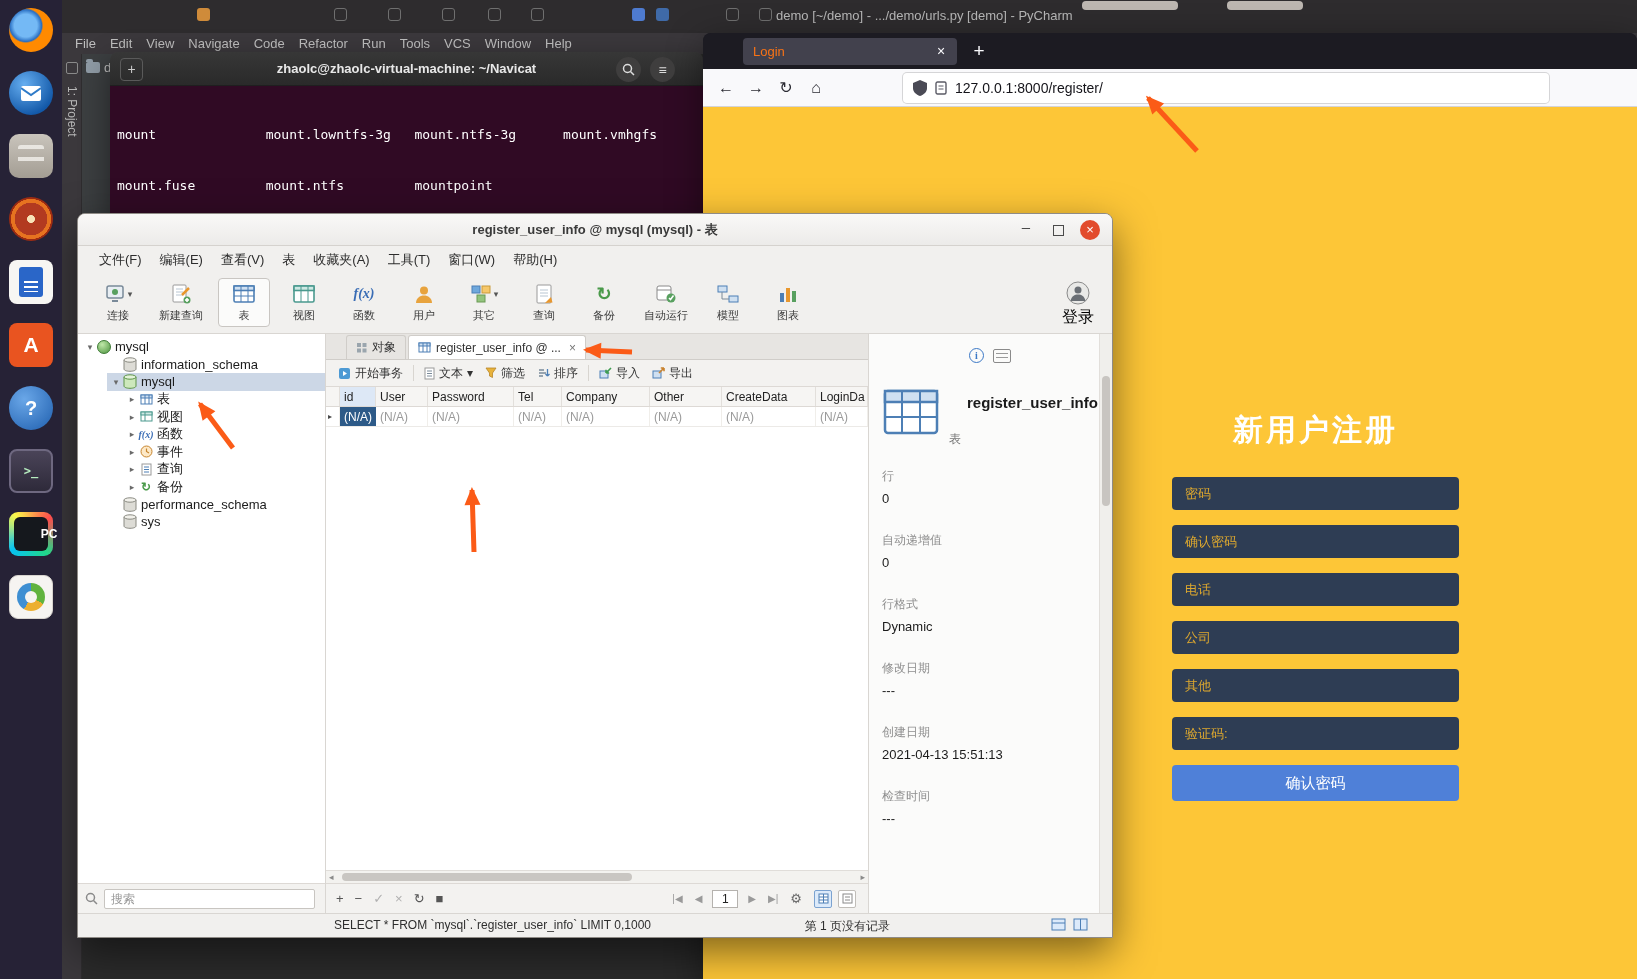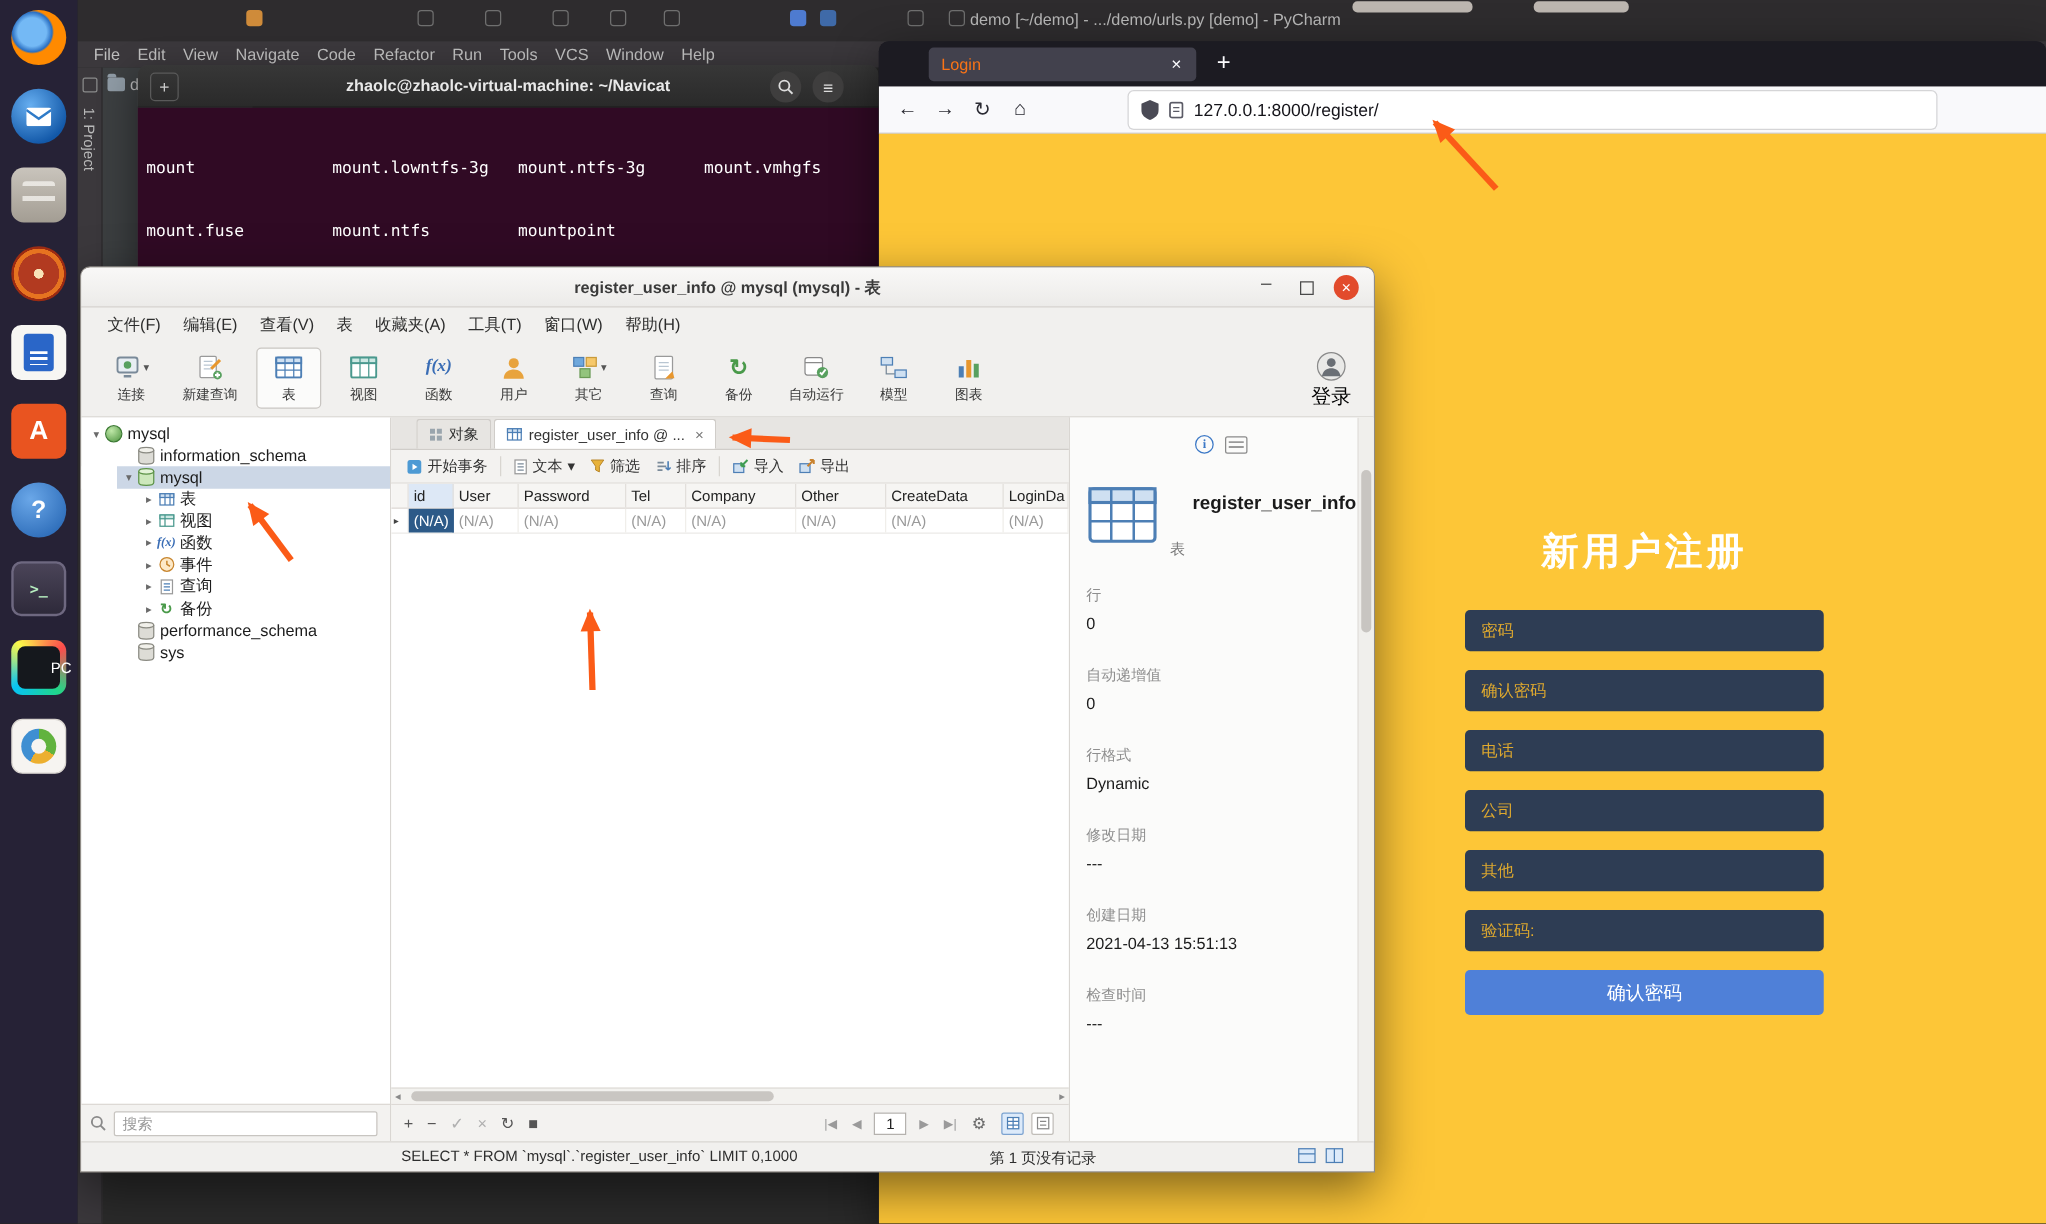--- a/index.html
+++ b/index.html
@@ -21,21 +21,21 @@
   .di-writer { border-radius:8px; background:#f7f6f3; }
   .di-writer .doc { position:absolute; inset:7px 10px; background:#2a66c8; border-radius:3px; }
   .di-writer .doclines { position:absolute; left:15px; right:15px; bottom:12px; height:11px;
                          background: repeating-linear-gradient(#ffffff 0 2px, transparent 2px 5px); }
   .di-software { border-radius:8px; background:#e95420; }
   .di-help { border-radius:50%; background: radial-gradient(circle at 35% 30%, #6aa7e8, #1f5fae); }
   .di-terminal { border-radius:8px; background: linear-gradient(#4a4458, #2e2a3a); border:2px solid #6e6880; }
   .di-terminal .prompt { color:#b7eec0; font-family:"DejaVu Sans Mono",monospace; font-size:12px; font-weight:bold; }
   .di-pycharm { border-radius:9px; background: conic-gradient(from 140deg, #21d789, #07c3f2, #fcf84a, #fc4c4c, #21d789); }
   .di-pycharm .pcinner { position:absolute; inset:5px; background:#15181d; border-radius:6px; display:flex; align-items:center; justify-content:center; }
-  .di-pycharm .pcinner span { color:#fff; font-size:12px; font-weight:normal;padding-left:36px; }
+  .di-pycharm .pcinner span { color:#fff; font-size:12px; font-weight:bold;padding-left:36px; }
   .di-navicat { border-radius:9px; background:#f6f4f1; border:1px solid #d8d4cf; }
   .di-navicat .nvring { position:relative; width:28px; height:28px; border-radius:50%;
                         background: conic-gradient(#61b33e 0 120deg, #ecaf30 120deg 210deg, #3f8fd2 210deg 360deg); }
   .di-navicat .nvring::after { content:""; position:absolute; inset:8px; border-radius:50%; background:#f6f4f1; }
 
   
   .pycharm { position:absolute; left:62px; top:0; width:1575px; height:979px; background:#2b2b2b; }
   .pc-titlebar { position:absolute; left:0; top:0; width:100%; height:33px; background:#2e2c2e; }
   .pc-title { position:absolute; left:714px; top:8px; font-size:13px; color:#b8b8b8; white-space:nowrap; }
   .pt-ic { position:absolute; top:8px; width:13px; height:13px; border-radius:3px; }
@@ -78,30 +78,30 @@
   .ff-tab-close { color:#fbfbfe; font-size:14px; width:20px; height:20px; line-height:19px; text-align:center; border-radius:4px; }
   .ff-newtab { position:absolute; left:262px; top:5px; width:28px; height:27px; color:#fbfbfe; font-size:19px;
                text-align:center; line-height:25px; border-radius:4px; }
   .ff-navbar { height:38px; background:#f9f9fb; display:flex; align-items:center; padding:0 8px; border-bottom:1px solid #d4d4d8; }
   .ff-navbtn { width:30px; height:30px; border-radius:4px; display:flex; align-items:center; justify-content:center;
                font-size:16px; color:#2b2b33; flex:0 0 auto; }
   .ff-urlbar { margin-left:72px; width:646px; height:30px; background:#ffffff; border-radius:4px; display:flex;
                align-items:center; padding:0 10px; gap:8px; box-shadow:0 0 0 1px rgba(0,0,0,.14); flex:0 0 auto; }
   .ff-url { border:none; outline:none; flex:1; font-size:14px; color:#15141a; font-family:"Liberation Sans",sans-serif; background:transparent; }
   .ff-content { position:absolute; top:74px; left:0; right:0; bottom:0; background:#fdc637; }
-  .reg-form { position:absolute; left:469px; top:314px; width:287px; display:flex; flex-direction:column; }
+  .reg-form { position:absolute; left:469px; top:303px; width:287px; display:flex; flex-direction:column; }
   .reg-title { color:#ffffff; font-size:30px; font-weight:bold; text-align:center; letter-spacing:3px; margin-bottom:26px; }
   .reg-field { height:33px; background:#2e3d54; border:none; outline:none; border-radius:4px; color:#dfa92e; font-size:13px;
                padding-left:13px; margin-bottom:15px; font-family:"Liberation Sans",sans-serif; }
   .reg-field::placeholder { color:#dfa92e; opacity:1; }
   .reg-submit { height:36px; background:#4f80d8; border:none; border-radius:4px; color:#ffffff; font-size:15px;
                 font-family:"Liberation Sans",sans-serif; }
 
   
-  .navicat { position:absolute; left:64px; top:213px; width:1036px; height:725px; z-index:20; background:#f1f0ee;
+  .navicat { position:absolute; left:77px; top:213px; width:1036px; height:725px; z-index:20; background:#f1f0ee;
              border:1px solid #8f8b86; border-radius:8px 8px 0 0; box-shadow:0 14px 40px rgba(0,0,0,.5); overflow:hidden; }
   .nv-titlebar { height:32px; background:linear-gradient(#f9f8f7,#ecebe9); border-bottom:1px solid #d5d2ce; position:relative; }
   .nv-title { text-align:center; line-height:31px; font-size:13px; font-weight:bold; color:#3a3a3a; }
   .nv-min { position:absolute; right:76px; top:4px; width:20px; height:22px; color:#4a4a4a; font-size:15px; text-align:center; }
   .nv-max { position:absolute; right:48px; top:11px; width:11px; height:11px; border:1.5px solid #4a4a4a; }
   .nv-close { position:absolute; right:12px; top:6px; width:20px; height:20px; border-radius:50%; background:#e24b2c;
               color:#ffffff; font-size:13px; line-height:19px; text-align:center; }
   .nv-menubar { height:27px; background:#f1f0ee; display:flex; align-items:center; padding-left:12px; }
   .nv-menu { font-size:13px; color:#2d2d2d; padding:4px 9px; white-space:nowrap; }
   .nv-toolbar { height:61px; background:#f1f0ee; border-bottom:1px solid #d9d6d2; display:flex; align-items:flex-start;

